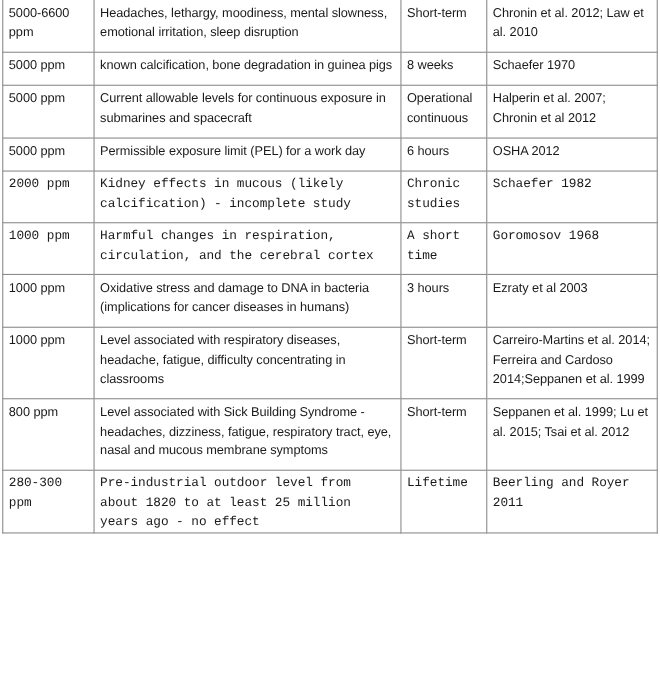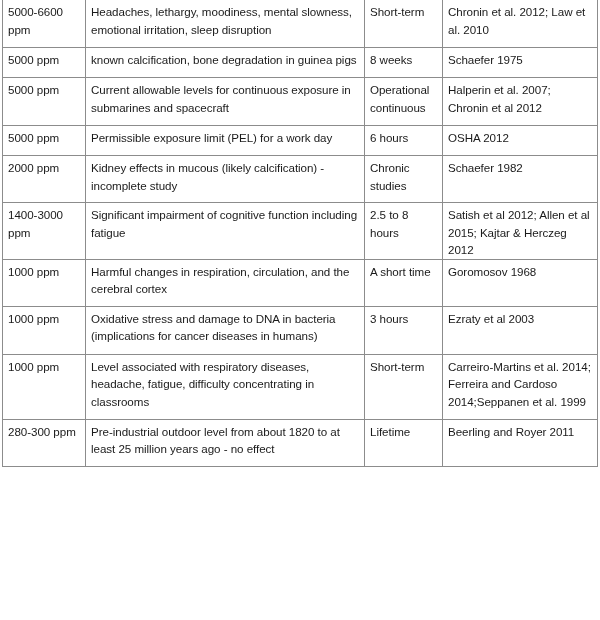--- a/index.html
+++ b/index.html
@@ -32,21 +32,21 @@
       padding: 3px 6px 0 5px;
       box-sizing: border-box;
       letter-spacing: -0.05px;
     }
     col.c1 { width: 83px; }
     col.c2 { width: 279px; }
     col.c3 { width: 78px; }
     col.c4 { width: 155px; }
     tr.h48 td { height: 48px; margin-left: 22px; }
     tr.h30 td { height: 30px; }
-    tr.h47 td { height: 47px; }
+    tr.h47 td { height: 47px; font-family: Liberation Mono, monospace; }
     tr.h65 td { height: 65px; }
   </style>
 </head>
 <body>
 
 <div class="table-wrap">
   <table>
     <colgroup>
       <col class="c1">
         <col class="c2">
@@ -57,64 +57,64 @@
       <tr class="h48">
         <td>5000-6600 ppm</td>
         <td>Headaches, lethargy, moodiness, mental slowness, emotional irritation, sleep disruption</td>
         <td>Short-term</td>
         <td>Chronin et al. 2012; Law et al. 2010</td>
       </tr>
       <tr class="h30">
         <td>5000 ppm</td>
         <td>known calcification, bone degradation in guinea pigs</td>
         <td>8 weeks</td>
-        <td>Schaefer 1975</td>
+        <td>Schaefer 1970</td>
       </tr>
       <tr class="h48">
         <td>5000 ppm</td>
         <td>Current allowable levels for continuous exposure in submarines and spacecraft</td>
         <td>Operational continuous</td>
         <td>Halperin et al. 2007; Chronin et al 2012</td>
       </tr>
       <tr class="h30">
         <td>5000 ppm</td>
         <td>Permissible exposure limit (PEL) for a work day</td>
         <td>6 hours</td>
         <td>OSHA 2012</td>
       </tr>
       <tr class="h47">
         <td>2000 ppm</td>
         <td>Kidney effects in mucous (likely calcification) - incomplete study</td>
         <td>Chronic studies</td>
         <td>Schaefer 1982</td>
       </tr>
-      <tr class="h48">
-        <td>1400-3000 ppm</td>
-        <td>Significant impairment of cognitive function including fatigue</td>
-        <td>2.5 to 8 hours</td>
-        <td>Satish et al 2012; Allen et al 2015; Kajtar &amp; Herczeg 2012</td>
-      </tr>
       <tr class="h47">
         <td>1000 ppm</td>
         <td>Harmful changes in respiration, circulation, and the cerebral cortex</td>
         <td>A short time</td>
         <td>Goromosov 1968</td>
       </tr>
       <tr class="h48">
         <td>1000 ppm</td>
         <td>Oxidative stress and damage to DNA in bacteria (implications for cancer diseases in humans)</td>
         <td>3 hours</td>
         <td>Ezraty et al 2003</td>
       </tr>
       <tr class="h65">
         <td>1000 ppm</td>
         <td>Level associated with respiratory diseases, headache, fatigue, difficulty concentrating in classrooms</td>
         <td>Short-term</td>
         <td>Carreiro-Martins et al. 2014; Ferreira and Cardoso 2014;Seppanen et al. 1999</td>
       </tr>
+      <tr class="h65">
+        <td>800 ppm</td>
+        <td>Level associated with Sick Building Syndrome - headaches, dizziness, fatigue, respiratory tract, eye, nasal and mucous membrane symptoms</td>
+        <td>Short-term</td>
+        <td>Seppanen et al. 1999; Lu et al. 2015; Tsai et al. 2012</td>
+      </tr>
       <tr class="h47">
         <td>280-300 ppm</td>
         <td>Pre-industrial outdoor level from about 1820 to at least 25 million years ago - no effect</td>
         <td>Lifetime</td>
         <td>Beerling and Royer 2011</td>
       </tr>
     </tbody>
   </table>
 </div>
 

